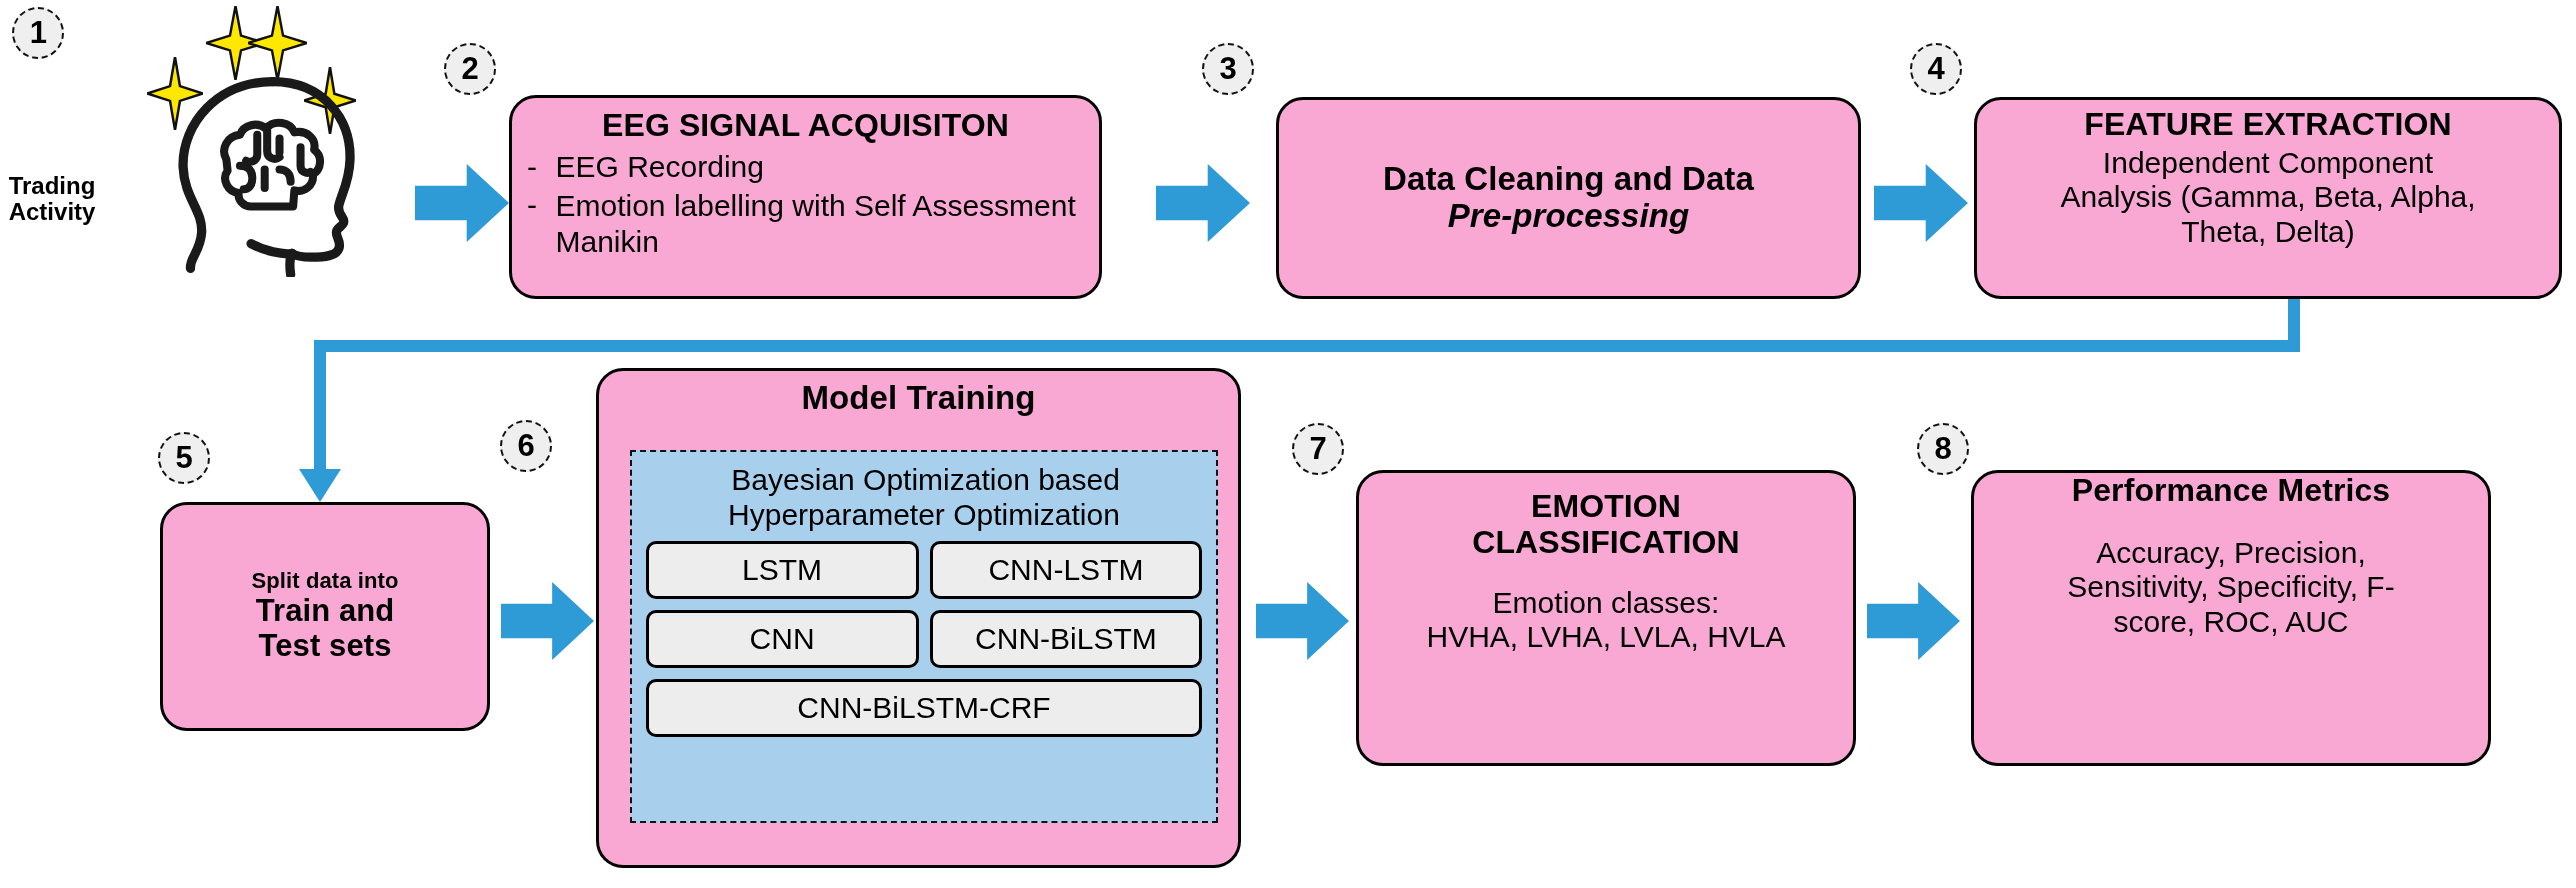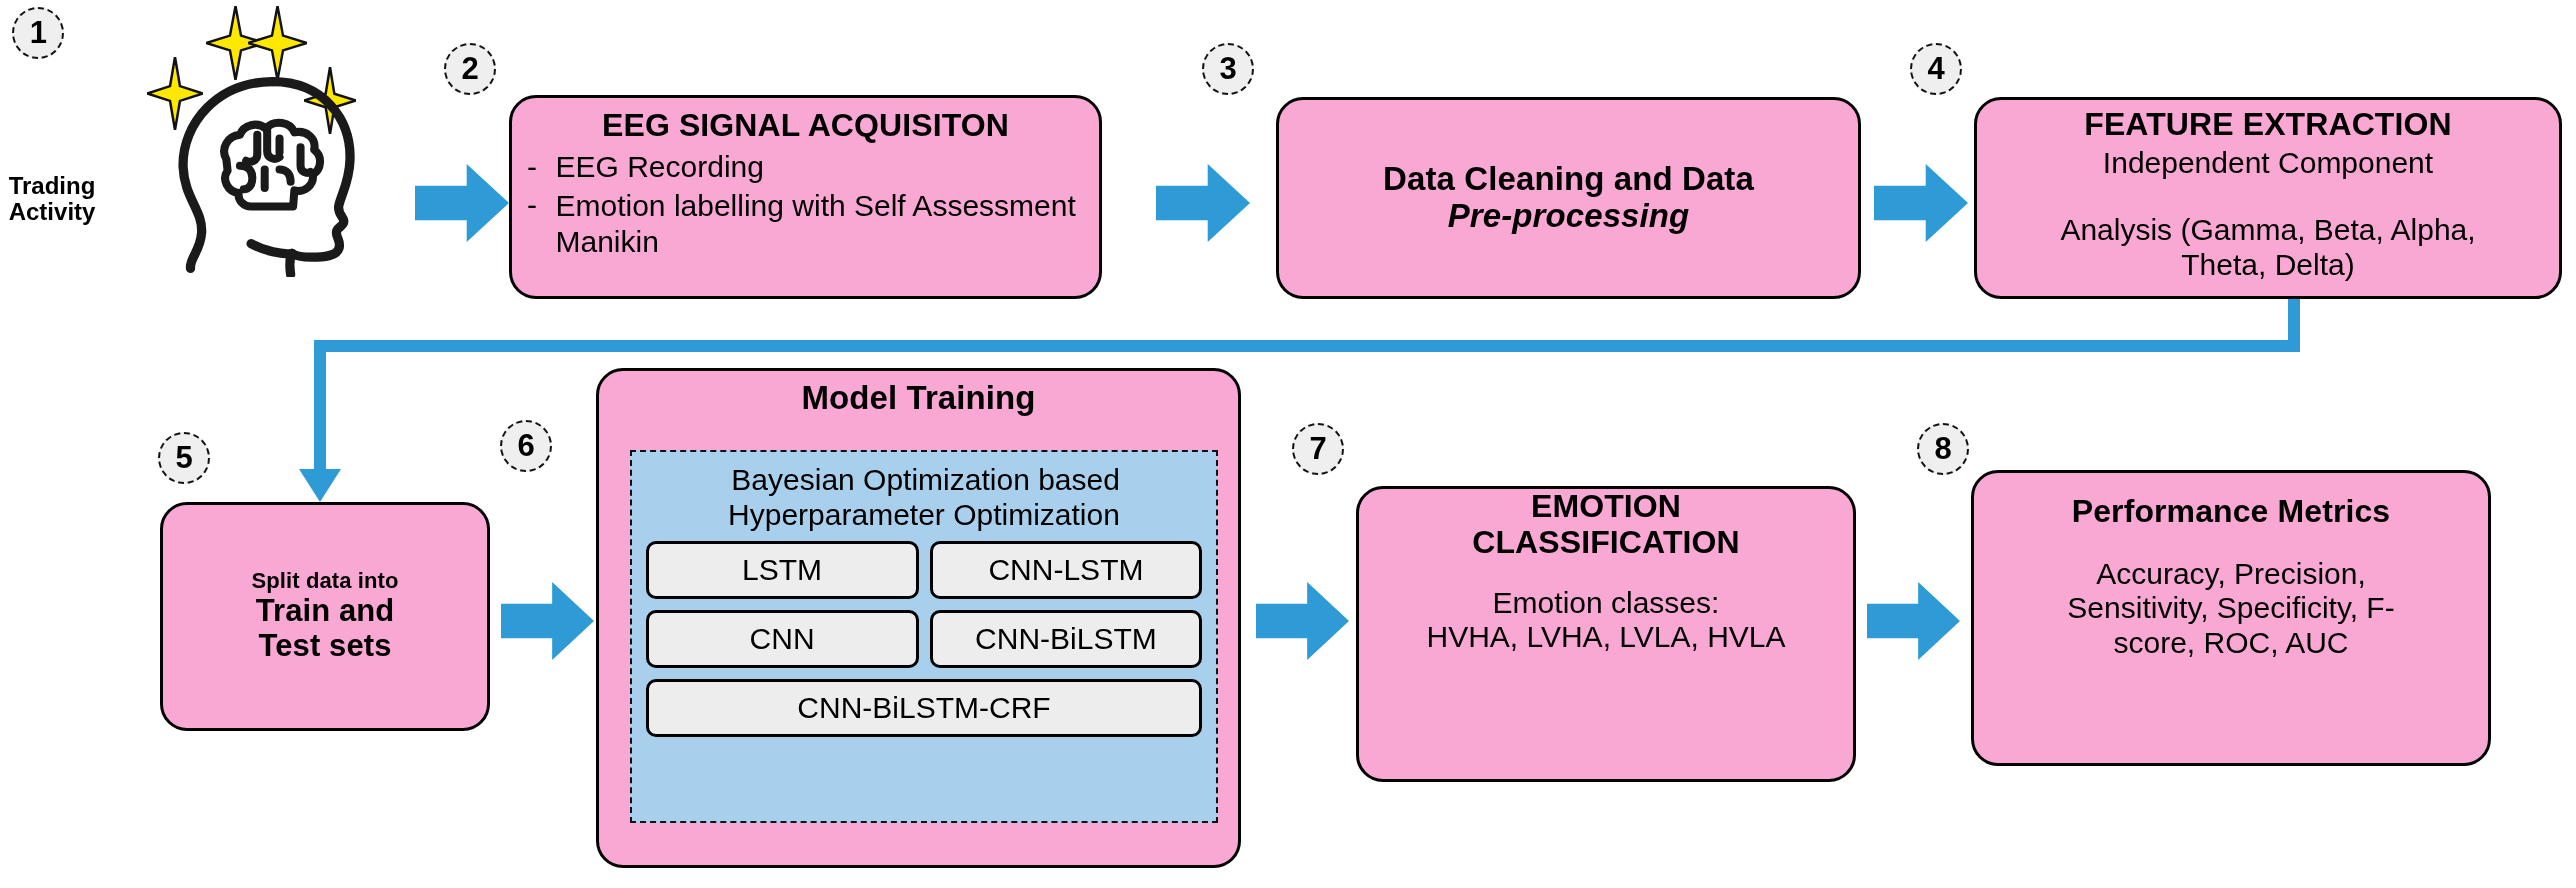--- a/index.html
+++ b/index.html
@@ -202,21 +202,21 @@
 
   <div class="arrow right" style="left:1874px;top:164px;width:94px;height:78px;"></div>
 
   <div class="badge" style="left:1910px;top:43px;">
     <span>4</span>
   </div>
 
   <div class="box" style="left:1974px;top:97px;width:588px;height:202px;justify-content:flex-start;padding-top:7.4px;">
     <div class="title" style="font-size:32px;margin-bottom:2.5px;">FEATURE EXTRACTION</div>
     <div class="body" style="font-size:30px;">Independent Component</div>
-    <div class="body" style="font-size:30px;margin-top:33px;">Analysis (Gamma, Beta, Alpha,</div>
+    <div class="body" style="font-size:30px;">Analysis (Gamma, Beta, Alpha,</div>
     <div class="body" style="font-size:30px;">Theta, Delta)</div>
   </div>
 
   <div class="conn-v" style="left:2288px;top:299px;width:12.4px;height:53px;"></div>
   <div class="conn-h" style="left:314px;top:340px;width:1986px;height:12.4px;"></div>
   <div class="conn-v" style="left:314px;top:340px;width:12.4px;height:131px;"></div>
   <div class="conn-head" style="left:299px;top:469px;"></div>
 
   <div class="badge" style="left:158px;top:432px;">
     <span>5</span>
@@ -257,34 +257,34 @@
       </div>
     </div>
   </div>
 
   <div class="arrow right" style="left:1256px;top:582px;width:93px;height:78px;"></div>
 
   <div class="badge" style="left:1292px;top:423px;">
     <span>7</span>
   </div>
 
-  <div class="box" style="left:1356px;top:470px;width:500px;height:296px;justify-content:flex-start;margin-top:16px;">
+  <div class="box" style="left:1356px;top:470px;width:500px;height:296px;justify-content:flex-start;padding-top:16px;">
     <div class="title" style="font-size:32px;">EMOTION</div>
     <div class="title" style="font-size:32px;">CLASSIFICATION</div>
     <div class="body" style="font-size:30px;margin-top:25px;">Emotion classes:</div>
     <div class="body" style="font-size:30px;">HVHA, LVHA, LVLA, HVLA</div>
   </div>
 
   <div class="arrow right" style="left:1867px;top:582px;width:93px;height:78px;"></div>
 
   <div class="badge" style="left:1917px;top:423px;">
     <span>8</span>
   </div>
 
-  <div class="box" style="left:1971px;top:470px;width:520px;height:296px;justify-content:flex-start;padding-top:21px;">
+  <div class="box" style="left:1971px;top:470px;width:520px;height:296px;justify-content:flex-start;">
     <div class="title" style="font-size:32px;">Performance Metrics</div>
     <div class="body" style="font-size:30px;margin-top:27px;">Accuracy, Precision,</div>
     <div class="body" style="font-size:30px;">Sensitivity, Specificity, F-</div>
     <div class="body" style="font-size:30px;">score, ROC, AUC</div>
   </div>
 
 </div>
 
 
 </body></html>

